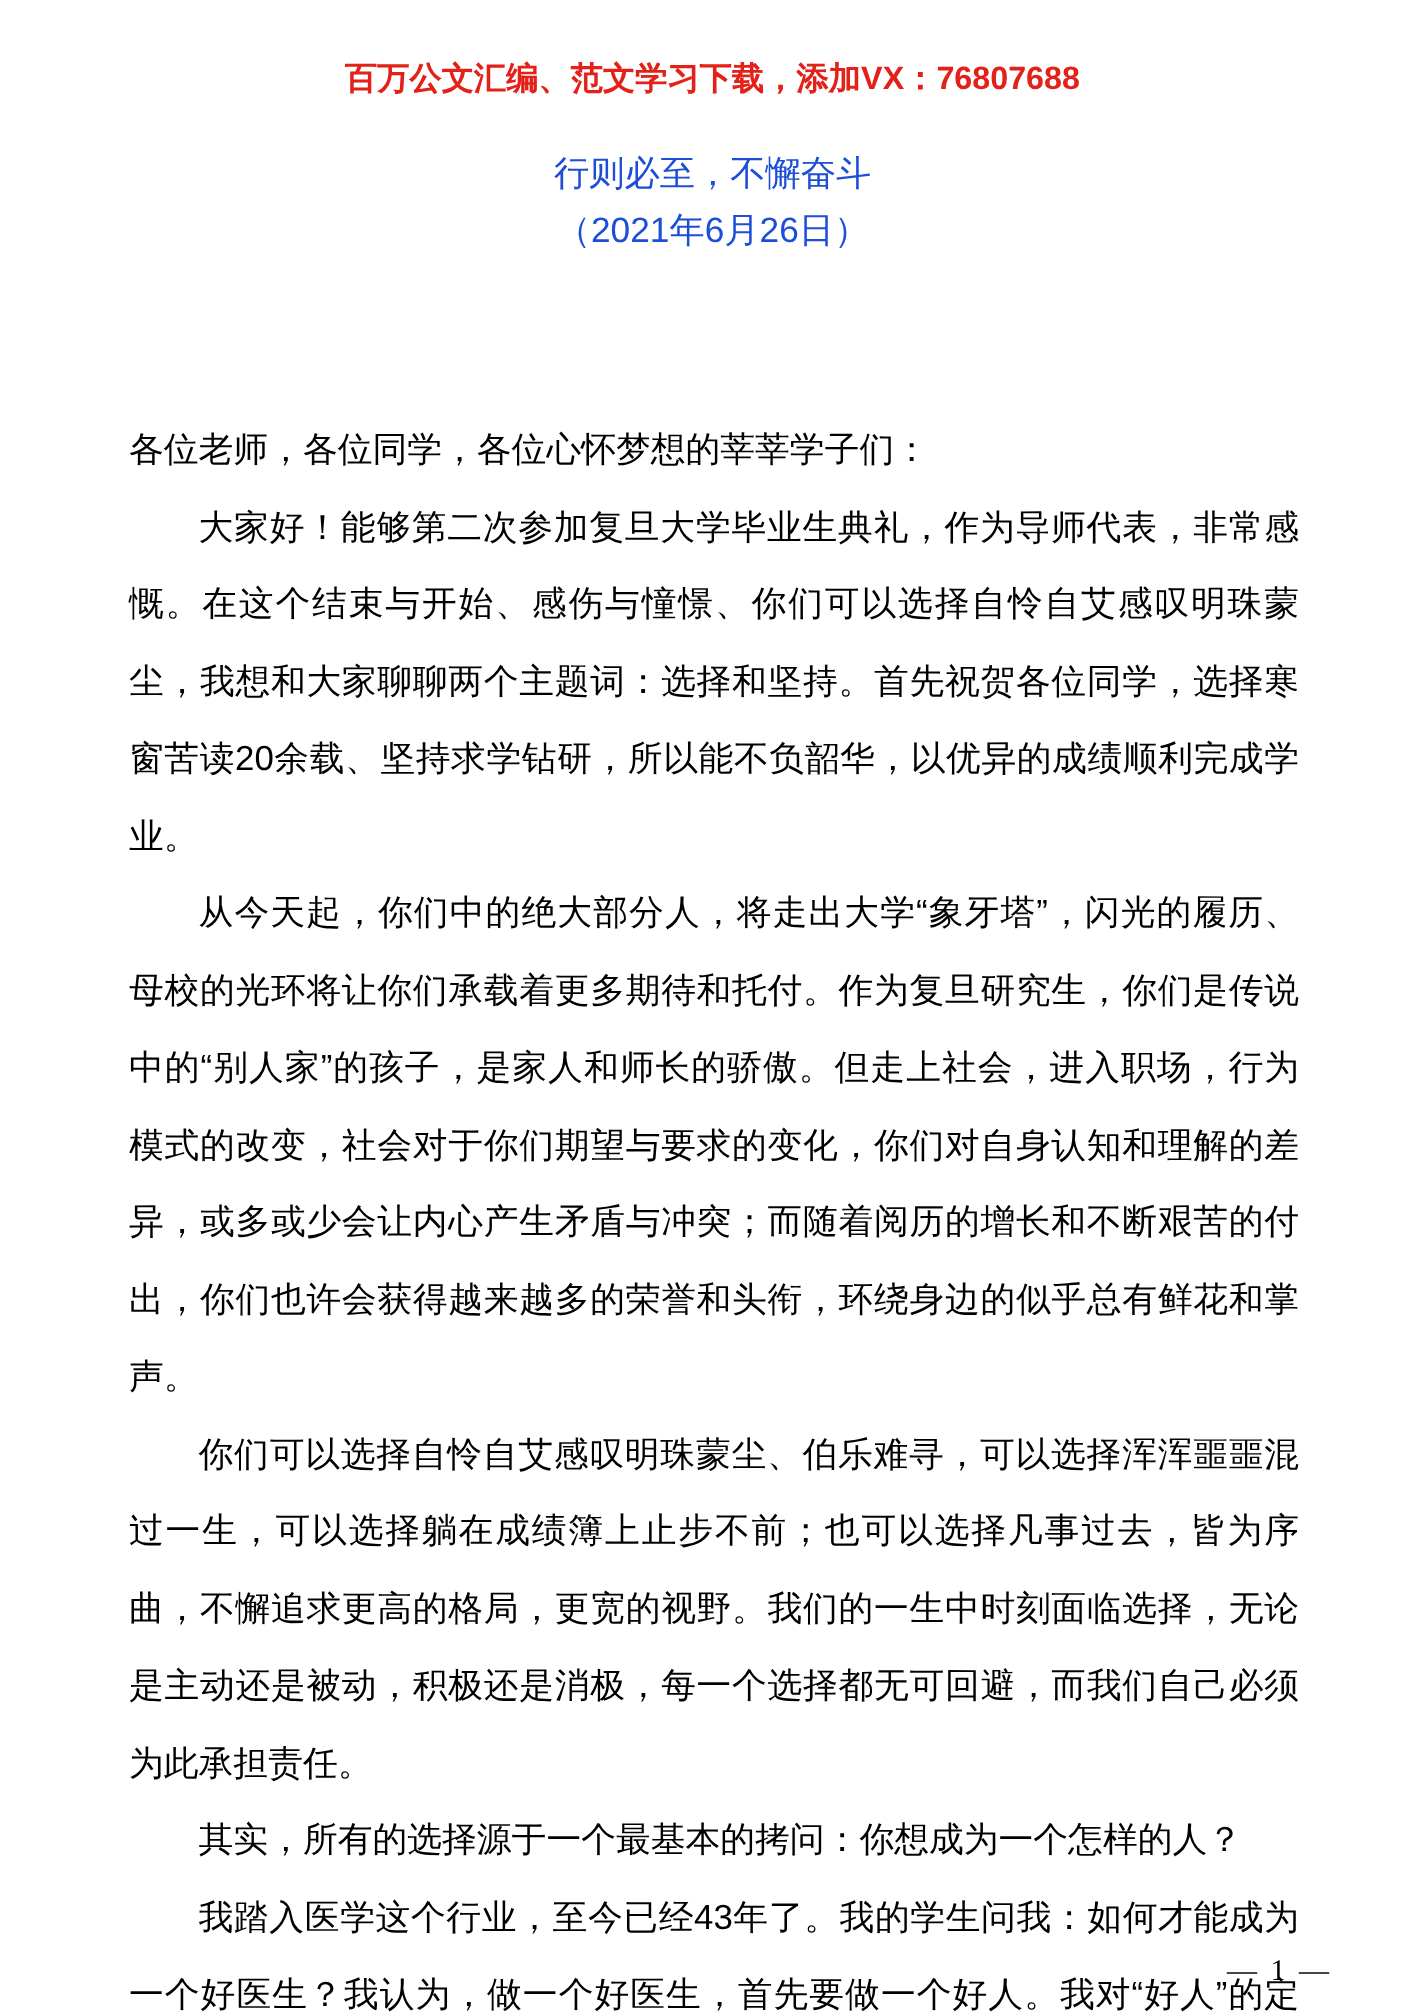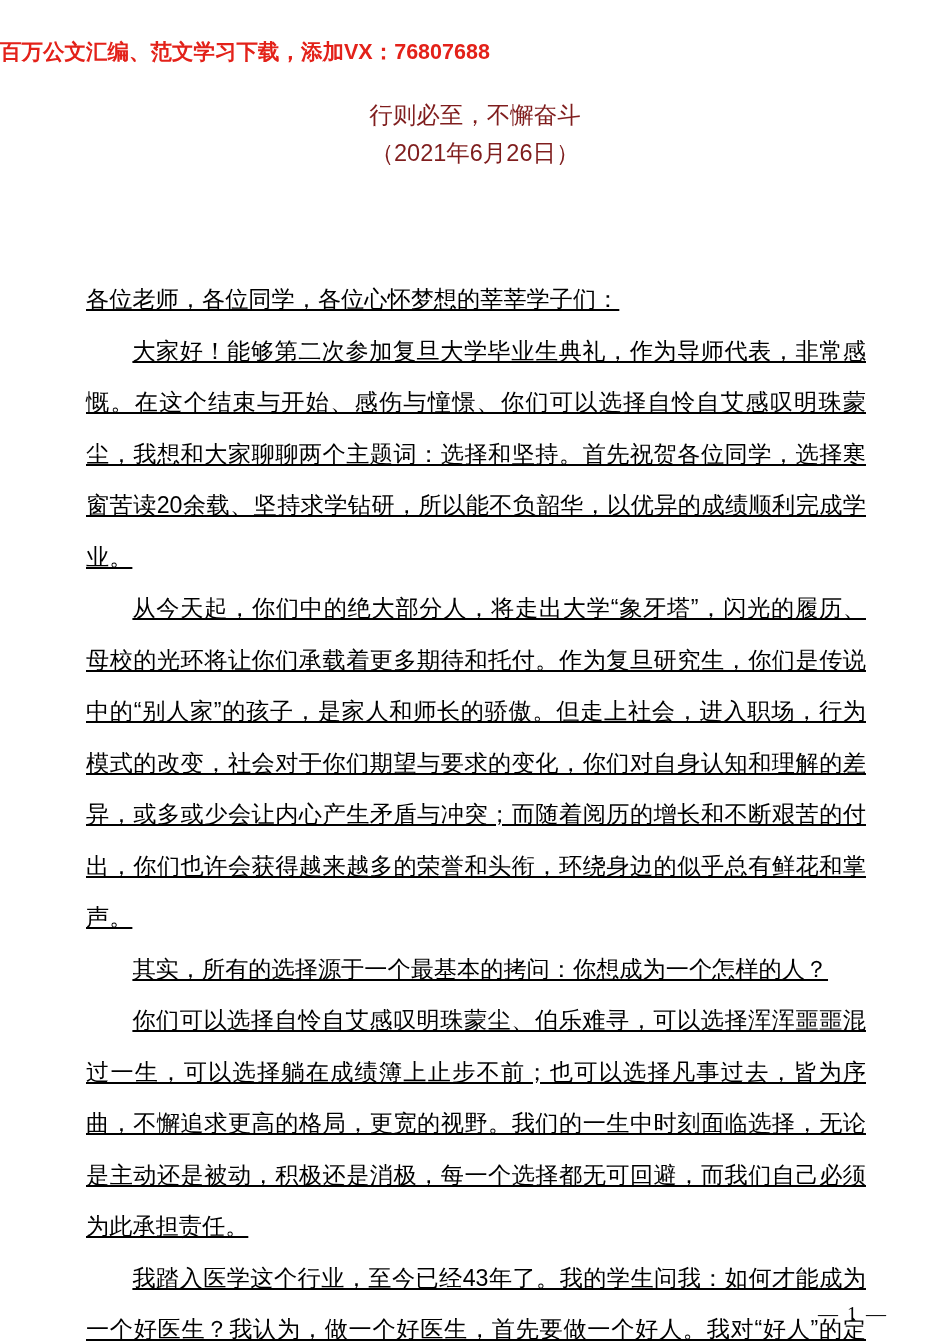--- a/index.html
+++ b/index.html
@@ -19,59 +19,59 @@
     box-sizing: border-box;
     overflow: hidden;
   }
 
   
   .promo-header {
     position: absolute;
     top: 40px;
     left: 0;
     width: 950px;
+    text-align: center;
     font-size: 21.5px;
     font-weight: bold;
     letter-spacing: 0px;
     line-height: 1.2;
     white-space: nowrap;
   }
 
   
   .title-block {
     position: absolute;
     top: 96px;
     left: 0;
     width: 950px;
     text-align: center;
   }
   .title-line {
     font-size: 23.5px;
     line-height: 38px;
-    color: #7f1d1d;
+    color: #1d4ed8;
     white-space: nowrap;
   }
 
   
   .body-area {
     position: absolute;
     top: 274px;
     left: 86px;
     width: 780px;
   }
   .para {
     font-size: 23.2px;
     line-height: 51.5px;
     text-align: justify;
     text-align-last: left;
     text-justify: inter-ideograph;
     margin: 0;
     color: #000;
     word-break: break-all;
-    text-decoration: underline;
   }
   .para.indent {
     text-indent: 2em;
   }
 
   
   .footer {
     position: absolute;
     bottom: 18px;
     left: 0;
@@ -94,21 +94,21 @@
 
   <div class="title-block">
     <div class="title-line">行则必至，不懈奋斗</div>
     <div class="title-line">（2021年6月26日）</div>
   </div>
 
   <div class="body-area">
     <p class="para">各位老师，各位同学，各位心怀梦想的莘莘学子们：</p>
     <p class="para indent">大家好！能够第二次参加复旦大学毕业生典礼，作为导师代表，非常感慨。在这个结束与开始、感伤与憧憬、你们可以选择自怜自艾感叹明珠蒙尘，我想和大家聊聊两个主题词：选择和坚持。首先祝贺各位同学，选择寒窗苦读20余载、坚持求学钻研，所以能不负韶华，以优异的成绩顺利完成学业。</p>
     <p class="para indent">从今天起，你们中的绝大部分人，将走出大学“象牙塔”，闪光的履历、母校的光环将让你们承载着更多期待和托付。作为复旦研究生，你们是传说中的“别人家”的孩子，是家人和师长的骄傲。但走上社会，进入职场，行为模式的改变，社会对于你们期望与要求的变化，你们对自身认知和理解的差异，或多或少会让内心产生矛盾与冲突；而随着阅历的增长和不断艰苦的付出，你们也许会获得越来越多的荣誉和头衔，环绕身边的似乎总有鲜花和掌声。</p>
+    <p class="para indent">你们可以选择自怜自艾感叹明珠蒙尘、伯乐难寻，可以选择浑浑噩噩混过一生，可以选择躺在成绩簿上止步不前；也可以选择凡事过去，皆为序曲，不懈追求更高的格局，更宽的视野。我们的一生中时刻面临选择，无论是主动还是被动，积极还是消极，每一个选择都无可回避，而我们自己必须为此承担责任。</p>
     <p class="para indent">其实，所有的选择源于一个最基本的拷问：你想成为一个怎样的人？</p>
-    <p class="para indent">你们可以选择自怜自艾感叹明珠蒙尘、伯乐难寻，可以选择浑浑噩噩混过一生，可以选择躺在成绩簿上止步不前；也可以选择凡事过去，皆为序曲，不懈追求更高的格局，更宽的视野。我们的一生中时刻面临选择，无论是主动还是被动，积极还是消极，每一个选择都无可回避，而我们自己必须为此承担责任。</p>
     <p class="para indent">我踏入医学这个行业，至今已经43年了。我的学生问我：如何才能成为一个好医生？我认为，做一个好医生，首先要做一个好人。我对“好人”的定义是：凡事不总想着自己，不热衷名利，胸怀宽广，善于学习别人的长处，善于和别人合作。在我的自我要求中，包含知识和智慧，更包含品德，而心态显得非常重要，医生会有不少困惑，但不能让自己处于“抱怨”的状态。有追求，但不苛求，我对自己、对学生都是这样。</p>
 
   </div>
 
   <div class="footer">— 1 —</div>
 
 </div>
 
 </body></html>

